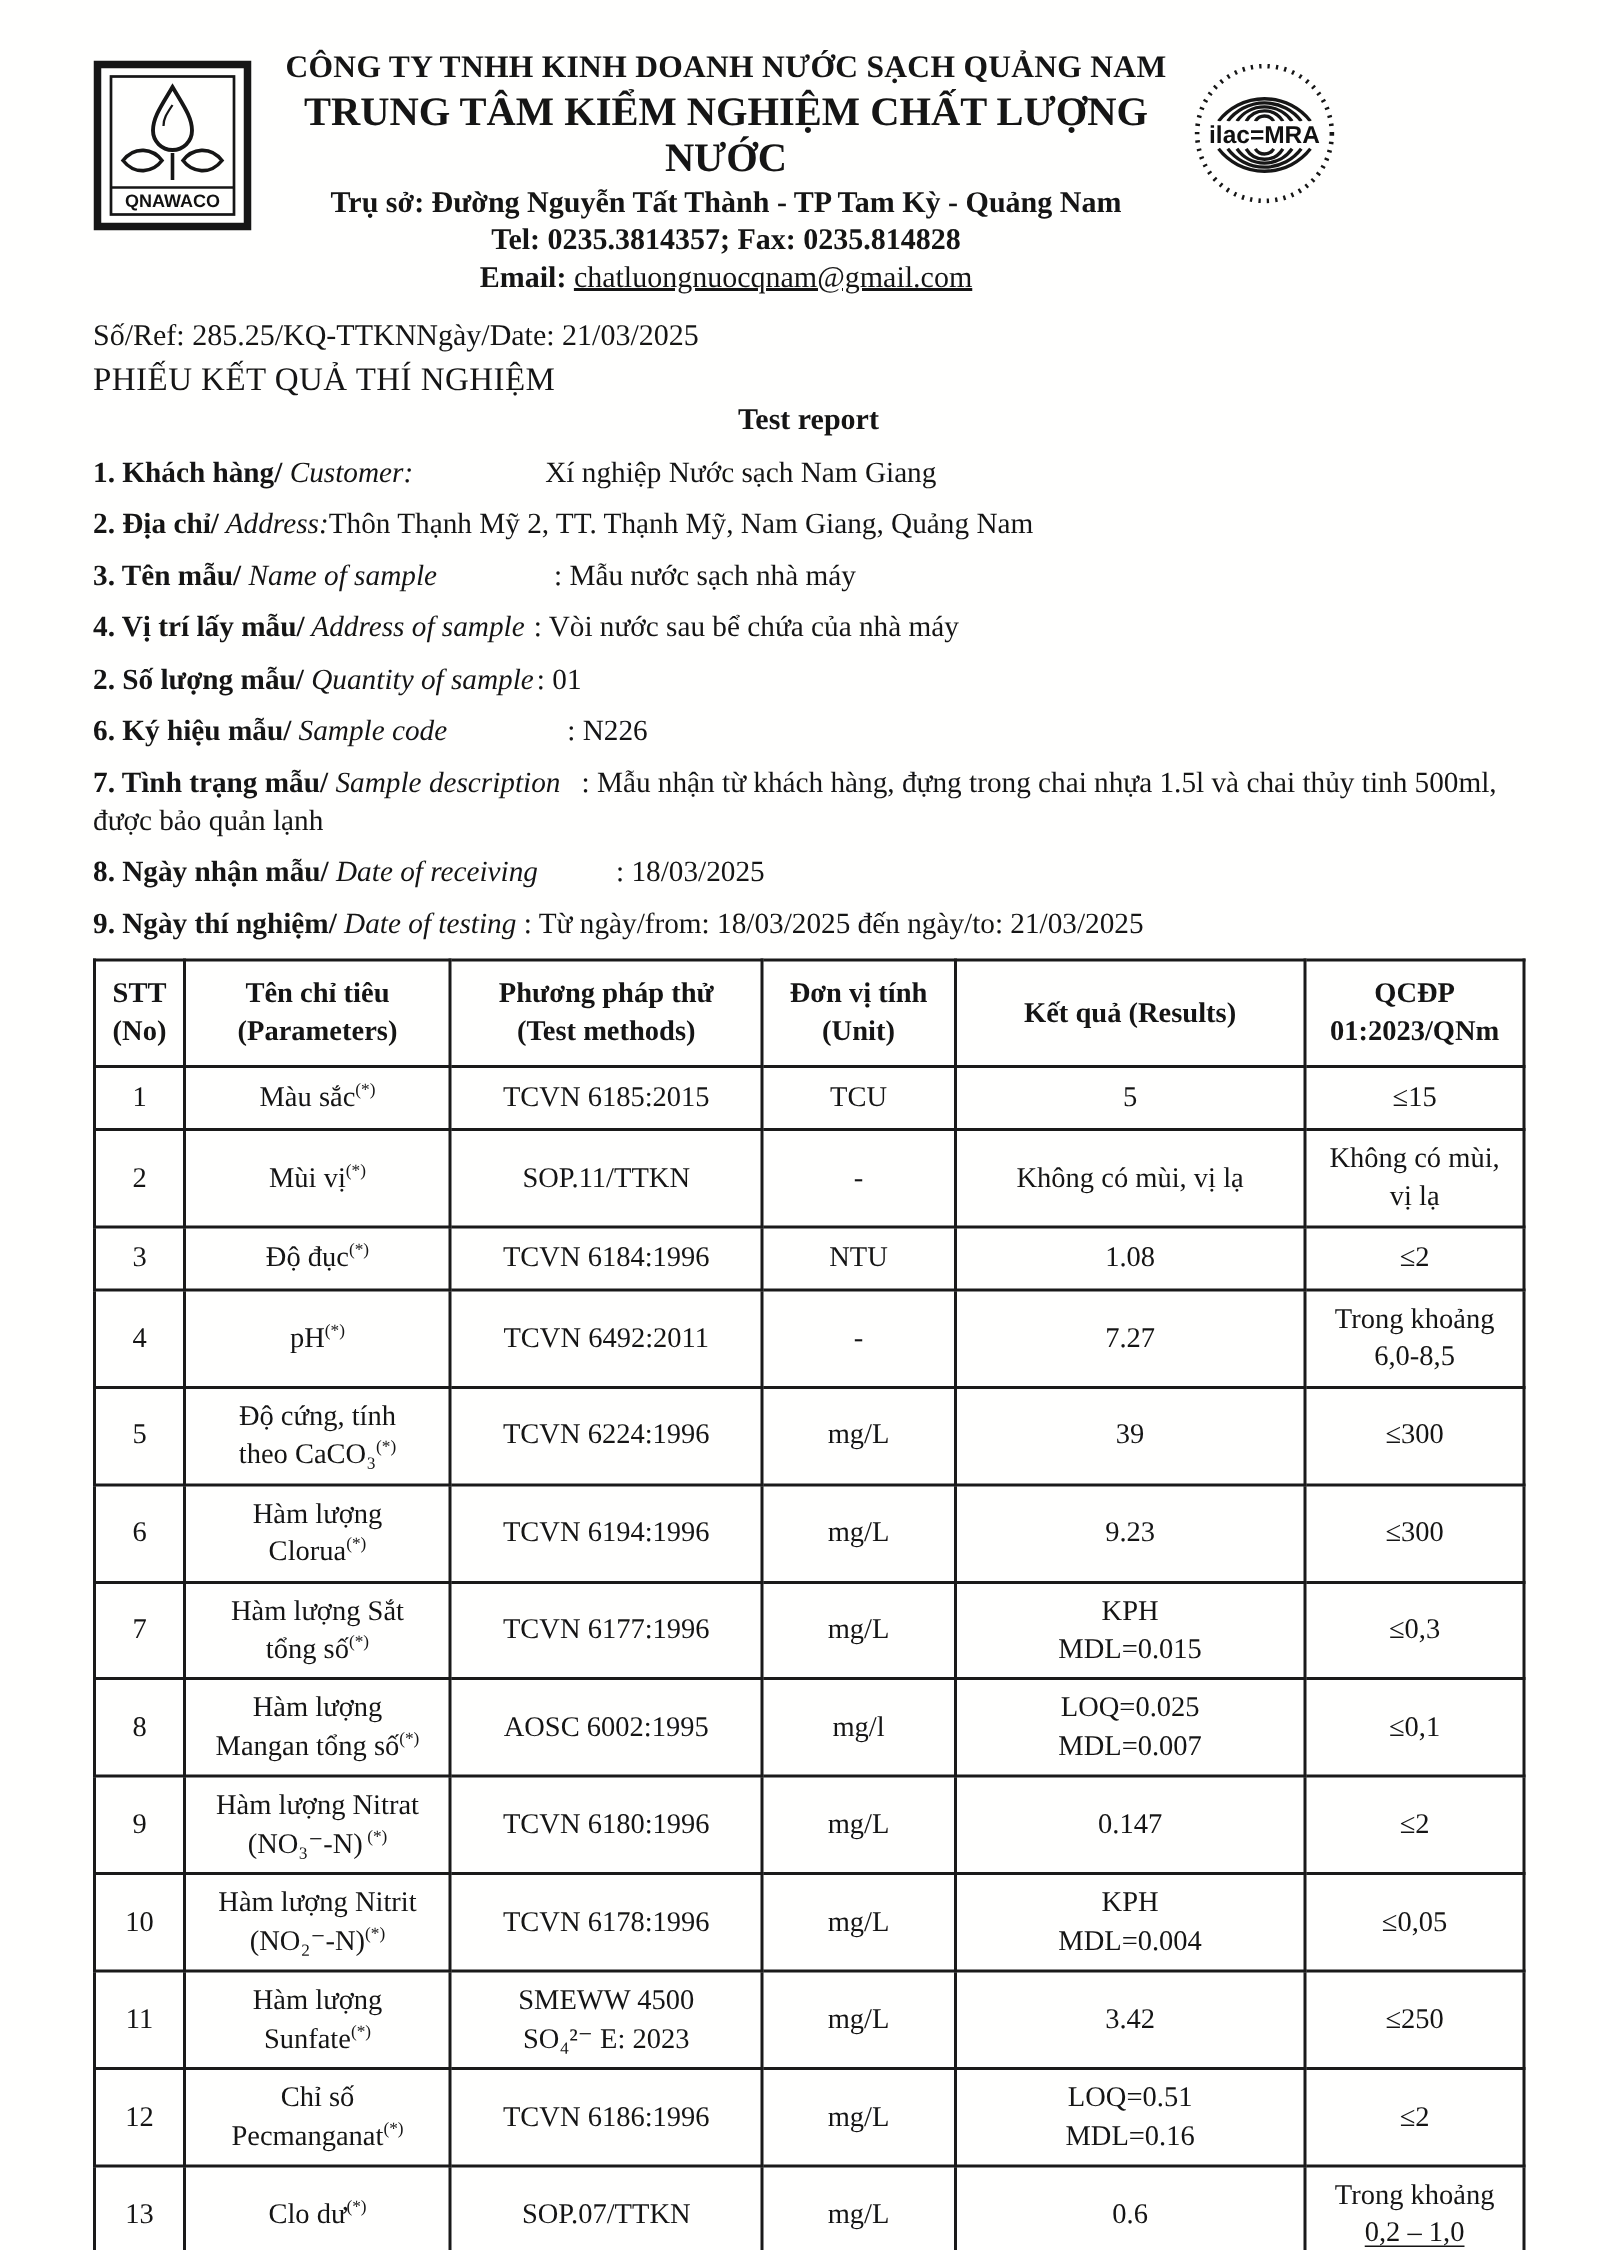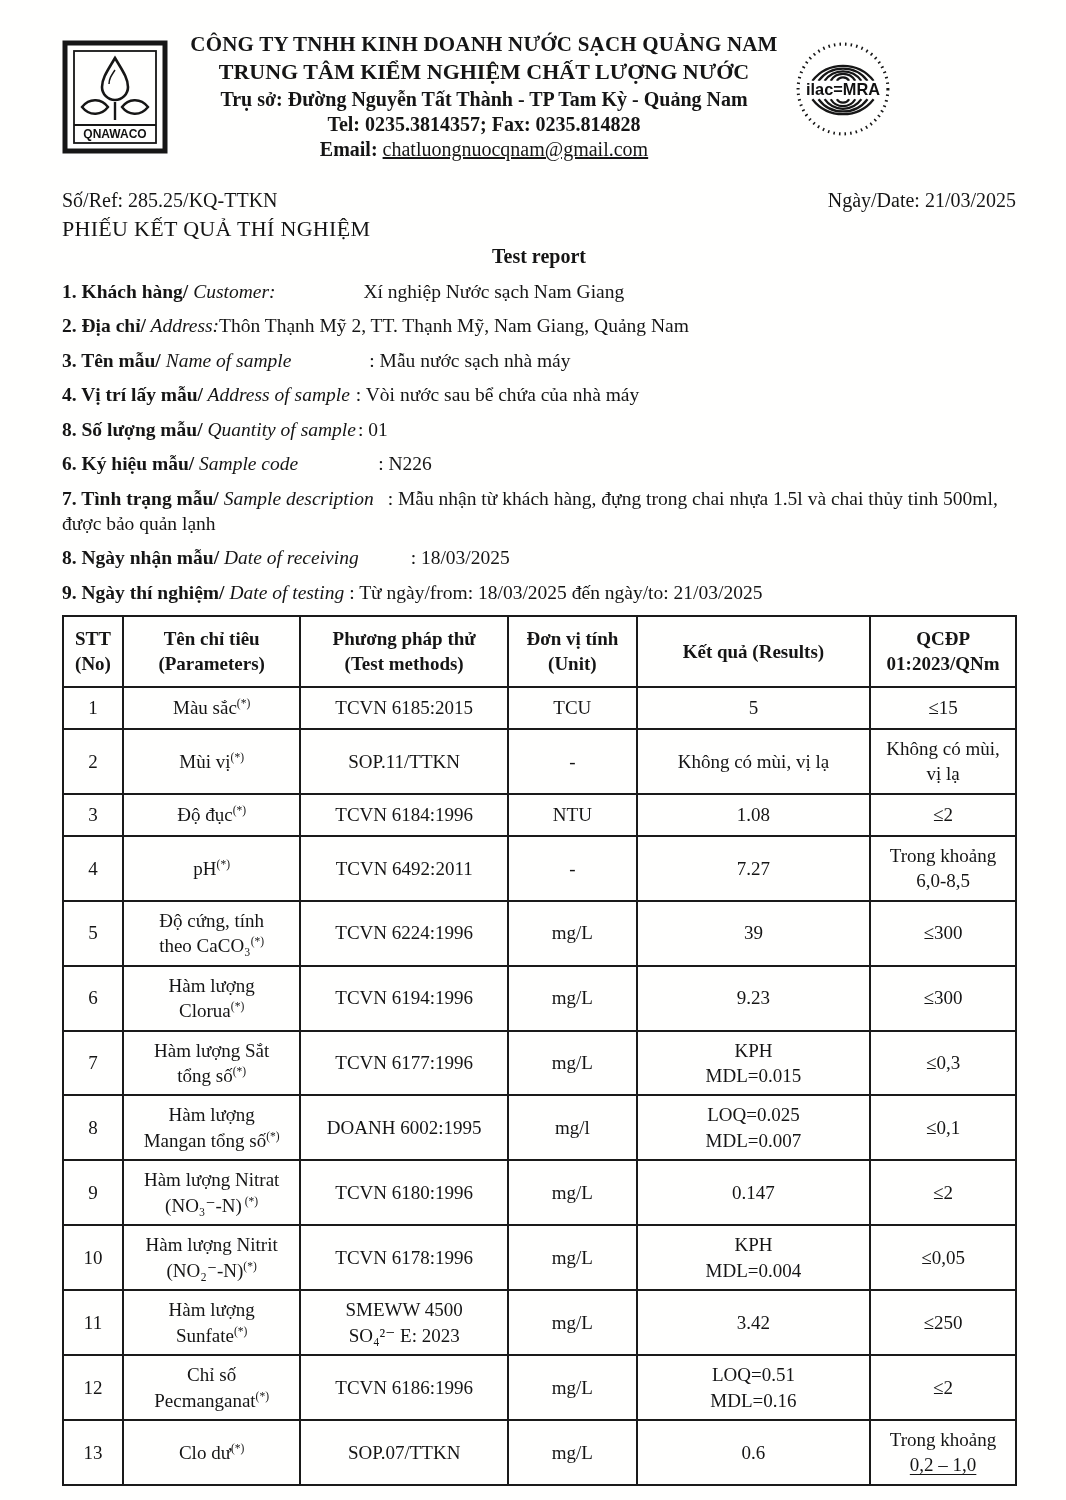--- a/index.html
+++ b/index.html
@@ -10,30 +10,30 @@
     color:#151515; -webkit-font-smoothing:antialiased;
   }
   .page { width:1066px; height:1500px; padding:26px 50px 0 62px; position:relative; background:#fffffe; }
 
   
   .hdr { display:flex; align-items:flex-start; }
   .hdr-logo { width:112px; flex:0 0 112px; padding-top:14px; }
   .hdr-center { flex:1 1 auto; text-align:center; padding-top:6px; }
   .hdr-right { flex:0 0 222px; display:flex; align-items:flex-start; gap:0; padding-top:14px; }
   .co1 { font-size:21px; font-weight:bold; letter-spacing:.2px; white-space:nowrap; }
-  .co2 { font-size:22px; font-weight:bold; margin-top:2px; }
+  .co2 { font-size:27px; font-weight:bold; margin-top:2px; }
   .co3 { font-size:20px; font-weight:bold; margin-top:3px; }
   .co4 { font-size:20px; font-weight:bold; margin-top:2px; }
   .co5 { font-size:20px; font-weight:bold; margin-top:2px; }
   .email-link { font-weight:normal; text-decoration:underline; color:#151515; }
   .aosc-wrap { text-align:center; }
   .aosc-sub { font-family:"Liberation Sans","DejaVu Sans",sans-serif; font-size:10px; font-weight:bold; line-height:1.25; white-space:nowrap; }
 
   
-  .refline { display:flex; justify-content:space-between; font-size:20px; margin-top:28px; }
+  .refline { display:flex; font-size:20px; margin-top:16px; }
   .title-vi { font-size:22px; font-weight:normal; margin-top:4px; letter-spacing:.3px; }
   .title-en { text-align:center; font-size:20px; font-weight:bold; margin-top:3px; }
 
   
   .info { margin-top:12px; font-size:19.5px; }
   .info-line { margin-bottom:9.5px; line-height:1.28; }
   .info-line b { font-weight:bold; }
   .info-line i { font-weight:normal; font-style:italic; }
   .val { font-weight:normal; }
   .v1 { margin-left:88px; } .v2 { } .v3 { margin-left:78px; }
@@ -108,21 +108,21 @@
   </div>
 
   <div class="title-vi">PHIẾU KẾT QUẢ THÍ NGHIỆM</div>
   <div class="title-en">Test report</div>
 
   <div class="info">
     <div class="info-line"><b>1. Khách hàng/</b><i> Customer:</i><span class="val v1">Xí nghiệp Nước sạch Nam Giang</span></div>
     <div class="info-line"><b>2. Địa chỉ/</b><i> Address:</i><span class="val v2">Thôn Thạnh Mỹ 2, TT. Thạnh Mỹ, Nam Giang, Quảng Nam</span></div>
     <div class="info-line"><b>3. Tên mẫu/</b><i> Name of sample</i><span class="val v3">: Mẫu nước sạch nhà máy</span></div>
     <div class="info-line"><b>4. Vị trí lấy mẫu/</b><i> Address of sample</i><span class="val v4">: Vòi nước sau bể chứa của nhà máy</span></div>
-    <div class="info-line"><b>8. Số lượng mẫu/</b><i> Quantity of sample</i><span class="val v5">: 01</span></div>
+    <div class="info-line"><b>2. Số lượng mẫu/</b><i> Quantity of sample</i><span class="val v5">: 01</span></div>
     <div class="info-line"><b>6. Ký hiệu mẫu/</b><i> Sample code</i><span class="val v6">: N226</span></div>
     <div class="info-line"><b>7. Tình trạng mẫu/</b><i> Sample description</i><span class="val v7">: Mẫu nhận từ khách hàng, đựng trong chai nhựa 1.5l và chai thủy tinh 500ml, được bảo quản lạnh</span></div>
     <div class="info-line"><b>8. Ngày nhận mẫu/</b><i> Date of receiving</i><span class="val v8">: 18/03/2025</span></div>
     <div class="info-line"><b>9. Ngày thí nghiệm/</b><i> Date of testing</i><span class="val v9">: Từ ngày/from: 18/03/2025  đến ngày/to: 21/03/2025</span></div>
   </div>
 
   <table class="results">
     <colgroup>
       <col style="width:6.3%">
         <col style="width:18.6%">
@@ -284,21 +284,21 @@
           </td>
     </tr>
 
     <tr>
       <td class="c-no">8</td>
       <td class="c-param">
             <div>Hàm lượng</div>
             <div>Mangan tổng số<sup>(*)</sup></div>
           </td>
       <td class="c-method">
-            <div>DOANH 6002:1995</div>
+            <div>AOSC 6002:1995</div>
           </td>
       <td class="c-unit">mg/l</td>
       <td class="c-result">
             <div>LOQ=0.025</div>
             <div>MDL=0.007</div>
           </td>
       <td class="c-limit">
             <div>≤0,1</div>
           </td>
     </tr>

